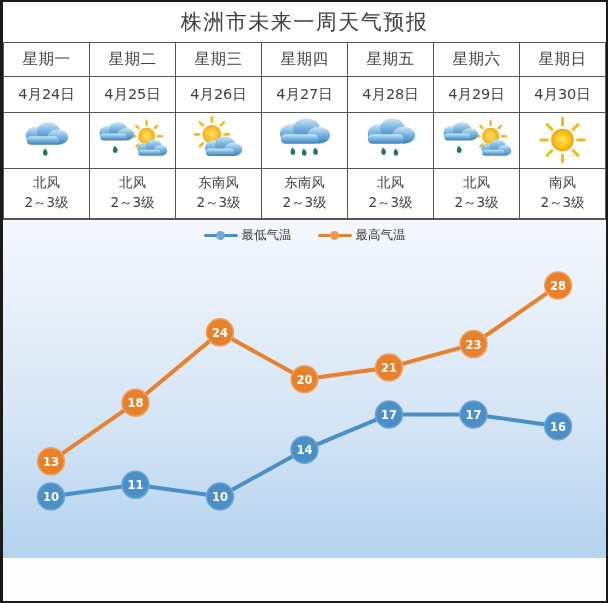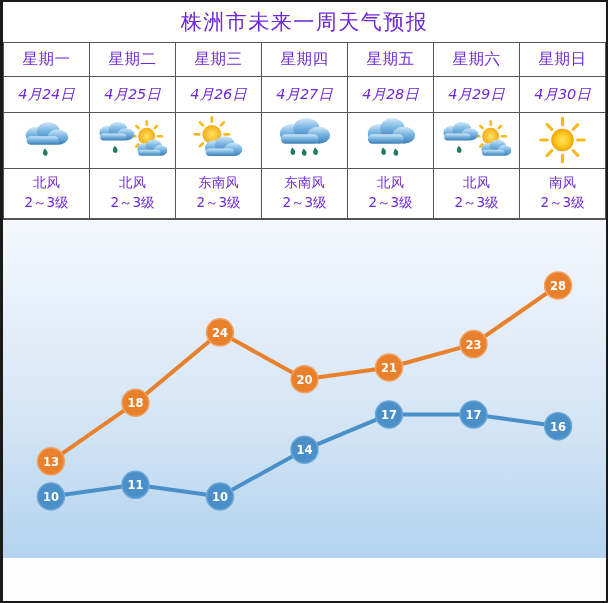--- a/index.html
+++ b/index.html
@@ -21,36 +21,36 @@
   table.forecast {
     width: 100%;
     border-collapse: collapse;
     table-layout: fixed;
     background: #ffffff;
   }
   table.forecast td, table.forecast th {
     border: 1px solid #555;
     text-align: center;
     vertical-align: middle;
-    color: #6d28d9;
+    color: #404040;
     font-weight: normal;
   }
 
   .title-cell {
     height: 40px;
     font-size: 21px;
     font-weight: bold;
     letter-spacing: 1.5px;
     color: #0e0e0e;
     border-top: none !important;
     border-left: none !important;
     border-right: none !important;
   }
   .weekday-cell { height: 34px; font-size: 15.5px; letter-spacing: .5px; font-family: Liberation Serif, serif; }
-  .date-cell    { height: 36px; font-size: 14.5px; font-style: italic; }
+  .date-cell    { height: 36px; font-size: 14.5px; }
   .icon-cell    { height: 56px; padding: 0; }
   .desc-cell    { height: 42px; font-size: 13.5px; line-height: 1.35; }
   .wind-cell    { height: 50px; font-size: 13.5px; line-height: 1.45; }
 
   
   .wx { width: 100%; height: 54px; display: block; }
 
   
   .chart-wrap {
     position: relative;
@@ -346,20 +346,36 @@
         </td>
         <td class="wind-cell">
           <div>南风</div>
           <div>2～3级</div>
         </td>
       </tr>
     </tbody>
   </table>
 
   <div class="chart-wrap">
+    <div class="legend">
+      <div class="legend-item">
+        <span class="legend-swatch">
+          <i style="background:#4a8fc8"></i>
+            <b style="background:#6fa9d8"></b>
+        </span>
+        <span class="legend-label">最低气温</span>
+      </div>
+      <div class="legend-item">
+        <span class="legend-swatch">
+          <i style="background:#e8802c"></i>
+            <b style="background:#f19a4e"></b>
+        </span>
+        <span class="legend-label">最高气温</span>
+      </div>
+    </div>
     <svg class="plot" viewBox="0 0 604 339" preserveAspectRatio="none">
       <g id="plot-layer">
           <polyline points="48,276.54545454545456 132.66666666666666,264.8181818181818 217.33333333333331,276.54545454545456 302,229.63636363636363 386.66666666666663,194.45454545454544 471.33333333333337,194.45454545454544 556,206.1818181818182" fill="none" stroke="#4a8fc8" stroke-width="4" stroke-linejoin="round" stroke-linecap="round"></polyline>
           <g>
             <circle cx="48" cy="276.54545454545456" r="13.5" fill="#4a8fc8" stroke="#6aa6d6" stroke-width="1.5"></circle>
             <text x="48" y="277.04545454545456" class="pt-label">10</text>
           </g>
           <g>
             <circle cx="132.66666666666666" cy="264.8181818181818" r="13.5" fill="#4a8fc8" stroke="#6aa6d6" stroke-width="1.5"></circle>
             <text x="132.66666666666666" y="265.3181818181818" class="pt-label">11</text>

